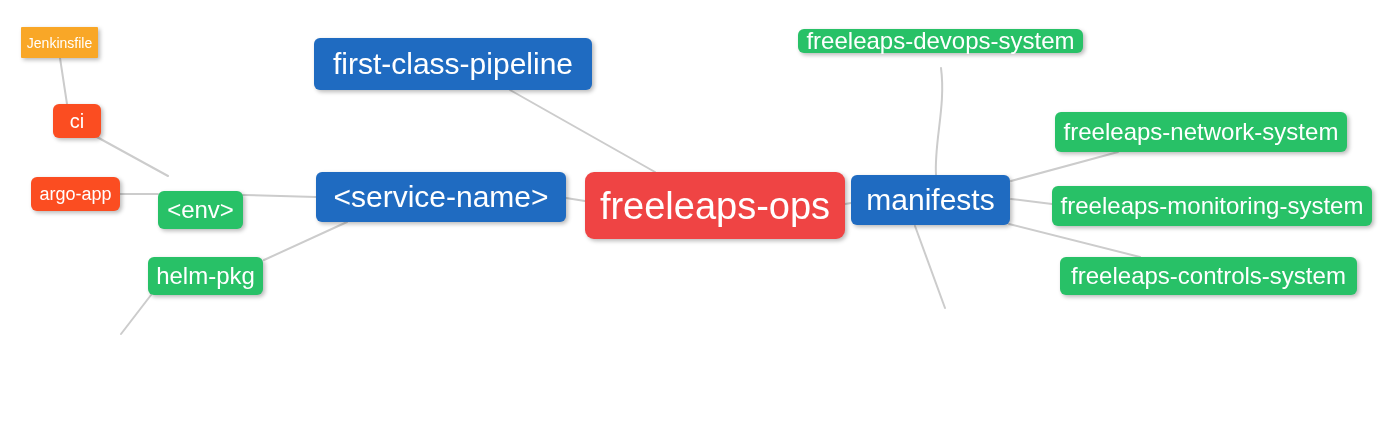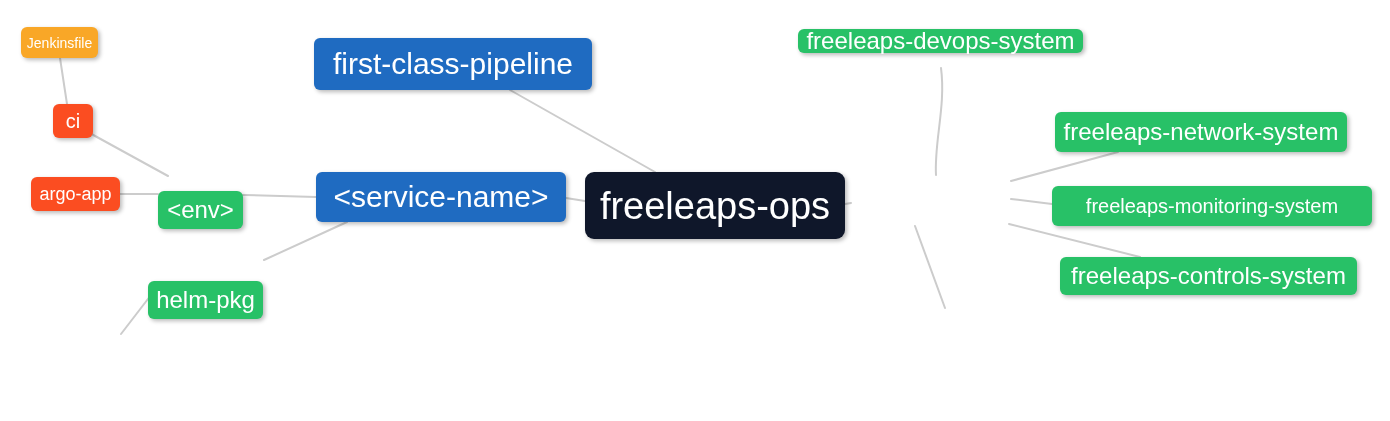--- a/index.html
+++ b/index.html
@@ -42,40 +42,41 @@
       <line x1="510" y1="90" x2="655" y2="172"></line>
       <line x1="845" y1="204" x2="851" y2="203"></line>
       <path d="M941,68 C946,106 934,142 936,175"></path>
       <line x1="1011" y1="181" x2="1118" y2="152"></line>
       <line x1="1011" y1="199" x2="1052" y2="204"></line>
       <line x1="1009" y1="224" x2="1140" y2="257"></line>
       <line x1="915" y1="226" x2="945" y2="308"></line>
     </g>
   </svg>
 
-  <div class="node" style="left: 21px; top: 27px; width: 77px; height: 31px; font-size: 14px; border-radius: 6px; background-color: rgb(249, 167, 39);">Jenkinsfile</div>
+  <div class="node" style="left: 21px; top: 27px; width: 77px; height: 31px; font-size: 14px; border-radius: 1px; background-color: rgb(249, 167, 39);">Jenkinsfile</div>
 
-  <div class="node" style="left: 53px; top: 104px; width: 40px; height: 34px; font-size: 20px; background-color: rgb(251, 77, 33);">ci</div>
+  <div class="node" style="left: 53px; top: 104px; width: 48px; height: 34px; font-size: 20px; background-color: rgb(251, 77, 33);">ci</div>
 
   <div class="node" style="left: 31px; top: 177px; width: 89px; height: 34px; font-size: 18px; background-color: rgb(251, 77, 33);">argo-app</div>
 
   <div class="node" style="left: 158px; top: 191px; width: 85px; height: 38px; font-size: 24px; background-color: rgb(40, 193, 103);">&lt;env&gt;</div>
 
-  <div class="node" style="left: 148px; top: 257px; width: 115px; height: 38px; font-size: 24px; background-color: rgb(40, 193, 103); margin-top: 24px;">helm-pkg</div>
+  <div class="node" style="left: 148px; top: 257px; width: 115px; height: 38px; font-size: 24px; background-color: rgb(40, 193, 103);">helm-pkg</div>
 
 
   <div class="node" style="left: 314px; top: 38px; width: 278px; height: 52px; font-size: 30px; background-color: rgb(31, 107, 193);">first-class-pipeline</div>
 
   <div class="node" style="left: 316px; top: 172px; width: 250px; height: 50px; font-size: 30px; background-color: rgb(31, 107, 193);">&lt;service-name&gt;</div>
 
-  <div class="node root" style="left: 585px; top: 172px; width: 260px; height: 67px; font-size: 38px; background-color: #0f172a;">freeleaps-ops</div>
+  <div class="node root" style="left: 585px; top: 172px; width: 260px; height: 67px; font-size: 38px; background-color: #ef4444;">freeleaps-ops</div>
 
+  <div class="node" style="left: 851px; top: 175px; width: 159px; height: 50px; font-size: 30px; background-color: rgb(31, 107, 193);">manifests</div>
 
   <div class="node" style="left: 798px; top: 29px; width: 285px; height: 24px; font-size: 24px; background-color: rgb(40, 193, 103);">freeleaps-devops-system</div>
 
   <div class="node" style="left: 1055px; top: 112px; width: 292px; height: 40px; font-size: 24px; background-color: rgb(40, 193, 103);">freeleaps-network-system</div>
 
-  <div class="node" style="left: 1052px; top: 186px; width: 320px; height: 40px; font-size: 20px; background-color: rgb(40, 193, 103);">freeleaps-monitoring-system</div>
+  <div class="node" style="left: 1052px; top: 186px; width: 320px; height: 40px; font-size: 24px; background-color: rgb(40, 193, 103);">freeleaps-monitoring-system</div>
 
   <div class="node" style="left: 1060px; top: 257px; width: 297px; height: 38px; font-size: 24px; background-color: rgb(40, 193, 103);">freeleaps-controls-system</div>
 
 
 </div>
 
 </body></html>

